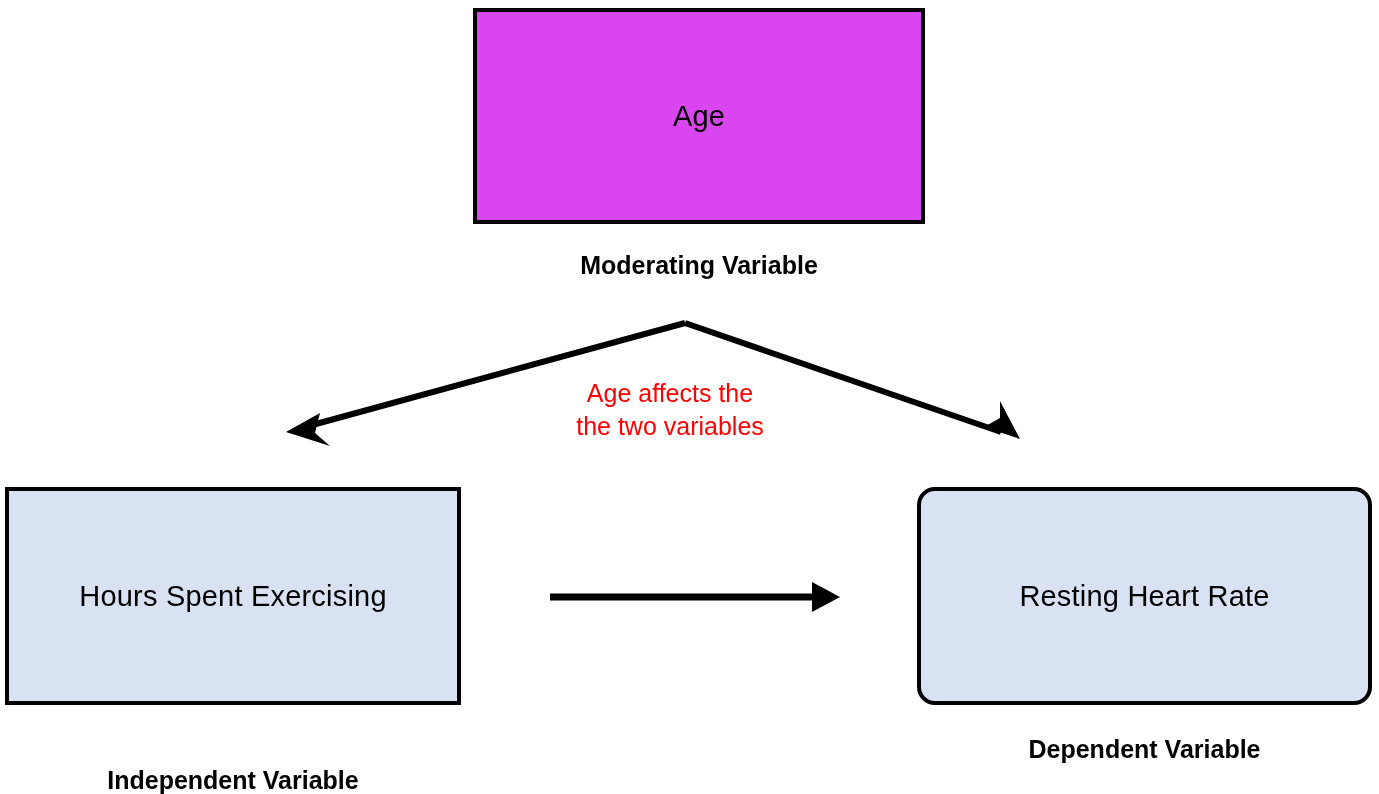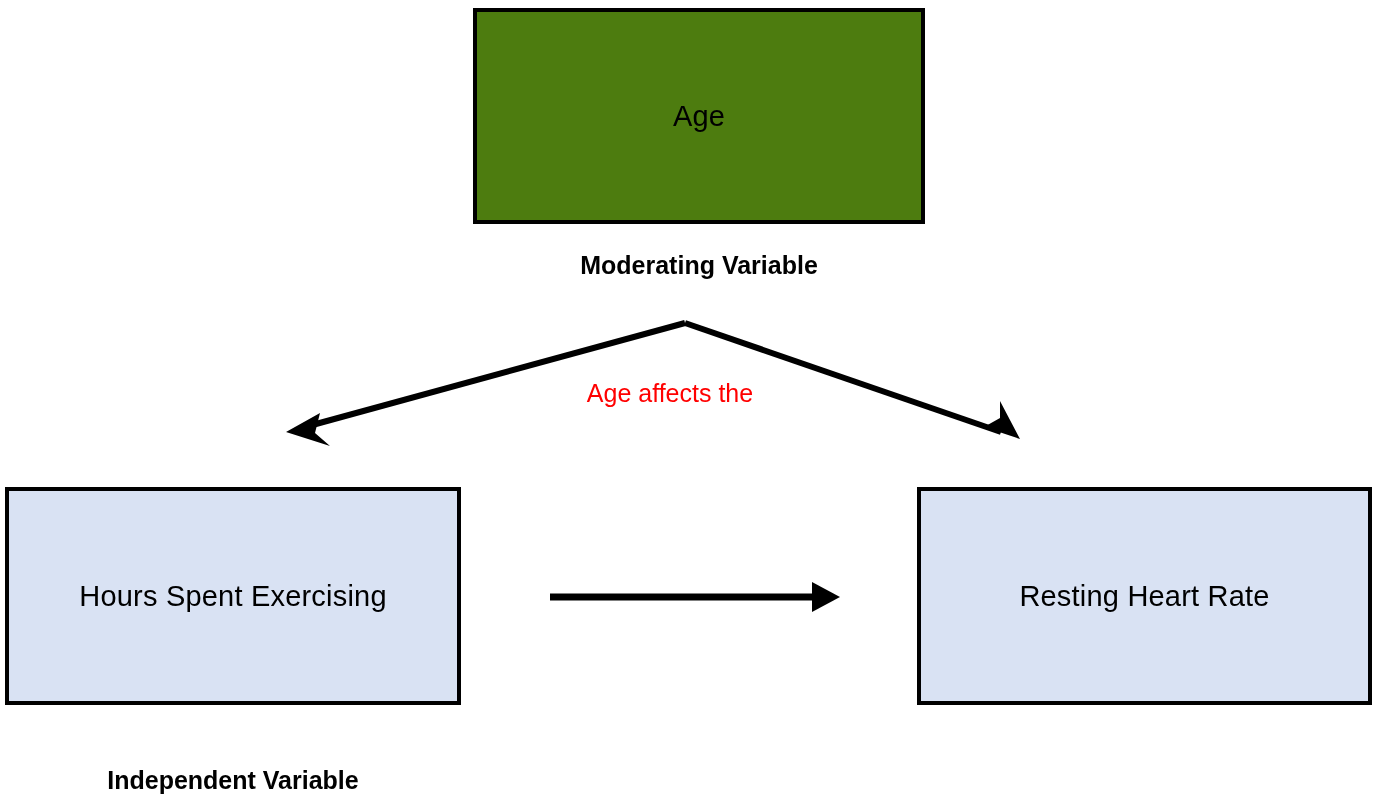--- a/index.html
+++ b/index.html
@@ -36,35 +36,36 @@
     font-weight: 400;
     line-height: 1.2;
     letter-spacing: 0.2px;
   }
 
   #moderator-box {
     left: 473px;
     top: 8px;
     width: 452px;
     height: 216px;
-    background: #4d7c0f;
+    background: #d946ef;
   }
   #independent-box {
     left: 5px;
     top: 487px;
     width: 456px;
     height: 218px;
     background: #D9E2F3;
   }
   #dependent-box {
     left: 917px;
     top: 487px;
     width: 455px;
     height: 218px;
     background: #D9E2F3;
+    border-radius: 18px;
   }
 
   
   .caption {
     position: absolute;
     font-size: 25px;
     font-weight: 700;
     color: #000000;
     text-align: center;
     letter-spacing: 0px;
@@ -120,23 +121,25 @@
   <div class="caption" id="moderator-caption">Moderating Variable</div>
 
   <div class="node-box" id="independent-box">
     <span class="node-label-text">Hours Spent Exercising</span>
   </div>
   <div class="caption" id="independent-caption">Independent Variable</div>
 
   <div class="node-box" id="dependent-box">
     <span class="node-label-text">Resting Heart Rate</span>
   </div>
+  <div class="caption" id="dependent-caption">Dependent Variable</div>
 
   <div id="moderation-note">
     <div>Age affects the</div>
+    <div>the two variables</div>
   </div>
 
   <svg id="arrow-layer" viewBox="0 0 1379 794">
 
     <g>
       <line x1="685" y1="323" x2="305" y2="427" stroke="#000000" stroke-width="6" stroke-linecap="butt"></line>
       <polygon points="286,432 320,413 315,433 330,446" fill="#000000"></polygon>
     </g>
 
     <g>

